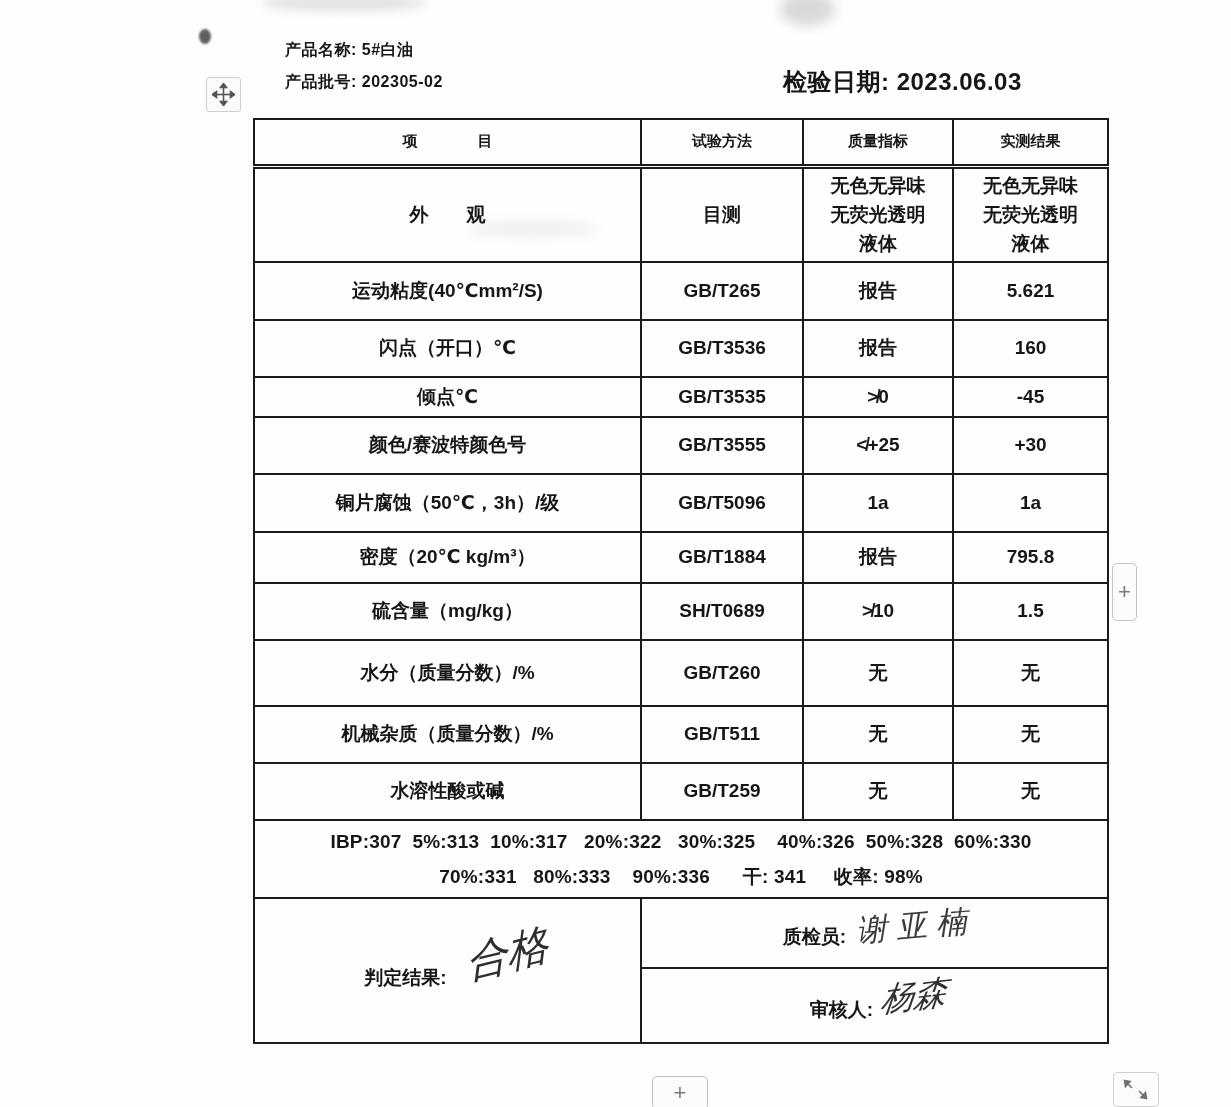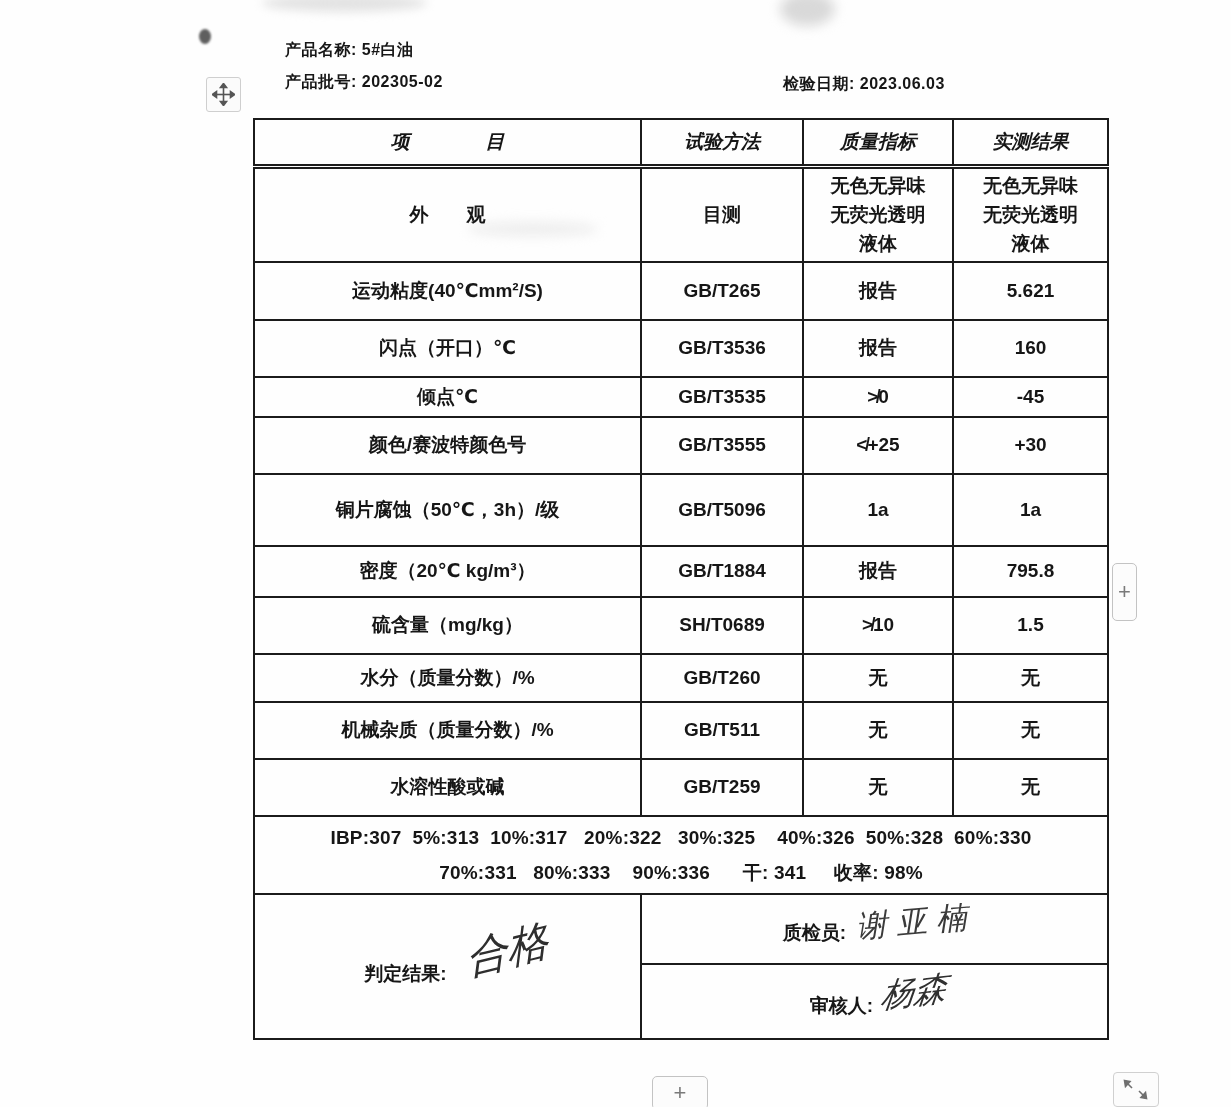--- a/index.html
+++ b/index.html
@@ -13,34 +13,34 @@
 
   
   .noise{position:absolute;border-radius:50%;pointer-events:none;}
   .n1{left:262px;top:-6px;width:165px;height:18px;background:#e3e3e3;filter:blur(5px);}
   .n2{left:780px;top:-8px;width:55px;height:34px;background:#d9d9d9;filter:blur(6px);}
   .n3{left:468px;top:222px;width:130px;height:14px;background:#ededed;filter:blur(6px);}
   .n4{left:199px;top:29px;width:12px;height:15px;background:#2b2b2b;filter:blur(1px);opacity:.75;}
 
   
   .doc-head{position:absolute;left:285px;top:34px;font-weight:700;font-size:16px;line-height:32px;letter-spacing:.5px;}
-  .inspect-date{position:absolute;left:783px;top:74px;font-weight:700;font-size:16px;letter-spacing:.5px;}
+  .inspect-date{position:absolute;left:783px;top:66px;font-weight:700;font-size:24px;letter-spacing:.5px;}
 
   
   table.report{
     position:absolute;left:253px;top:118px;width:854px;
     border-collapse:collapse;table-layout:fixed;
   }
   table.report th,table.report td{
     border:2px solid #1b1b1b;
     text-align:center;vertical-align:middle;
     font-weight:700;font-size:19px;
     padding:2px 4px;overflow:hidden;
   }
-  table.report th{font-size:19px;border-bottom:5px double #1b1b1b;font-style:italic;}
+  table.report th{font-size:15px;border-bottom:5px double #1b1b1b;}
   td.pre{white-space:pre-line;line-height:1.55;font-size:19px;}
   td.dist{
     text-align:left;vertical-align:top;white-space:pre-wrap;
     font-size:19px;line-height:1.85;padding:6px 8px 6px 8px;letter-spacing:.2px;
   }
   td.judge{
     text-align:left;padding-left:10px;font-size:21px;position:relative;
   }
   td.sig{
     text-align:left;padding-left:14px;font-size:21px;position:relative;
@@ -151,39 +151,39 @@
         <td>GB/T3535</td>
         <td>≯0</td>
         <td>-45</td>
       </tr>
       <tr style="height:57px">
         <td>颜色/赛波特颜色号</td>
         <td>GB/T3555</td>
         <td>≮+25</td>
         <td>+30</td>
       </tr>
-      <tr style="height:72px">
+      <tr style="height:58px">
         <td>铜片腐蚀（50℃，3h）/级</td>
         <td>GB/T5096</td>
         <td>1a</td>
         <td>1a</td>
       </tr>
       <tr style="height:51px">
         <td>密度（20℃ kg/m³）</td>
         <td>GB/T1884</td>
         <td>报告</td>
         <td>795.8</td>
       </tr>
       <tr style="height:57px">
         <td>硫含量（mg/kg）</td>
         <td>SH/T0689</td>
         <td>≯10</td>
         <td>1.5</td>
       </tr>
-      <tr style="height:48px">
+      <tr style="height:66px">
         <td>水分（质量分数）/%</td>
         <td>GB/T260</td>
         <td>无</td>
         <td>无</td>
       </tr>
       <tr style="height:57px">
         <td>机械杂质（质量分数）/%</td>
         <td>GB/T511</td>
         <td>无</td>
         <td>无</td>

